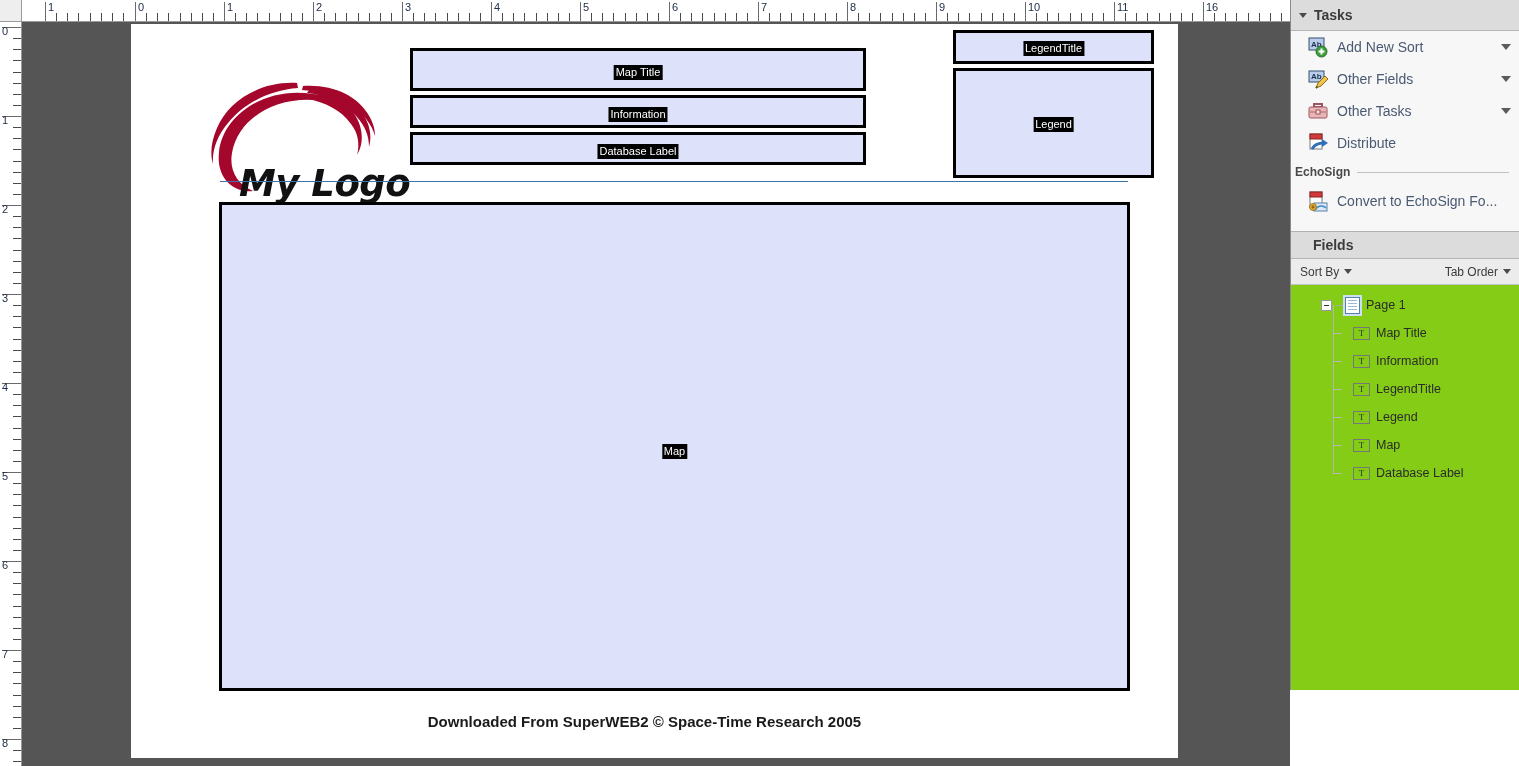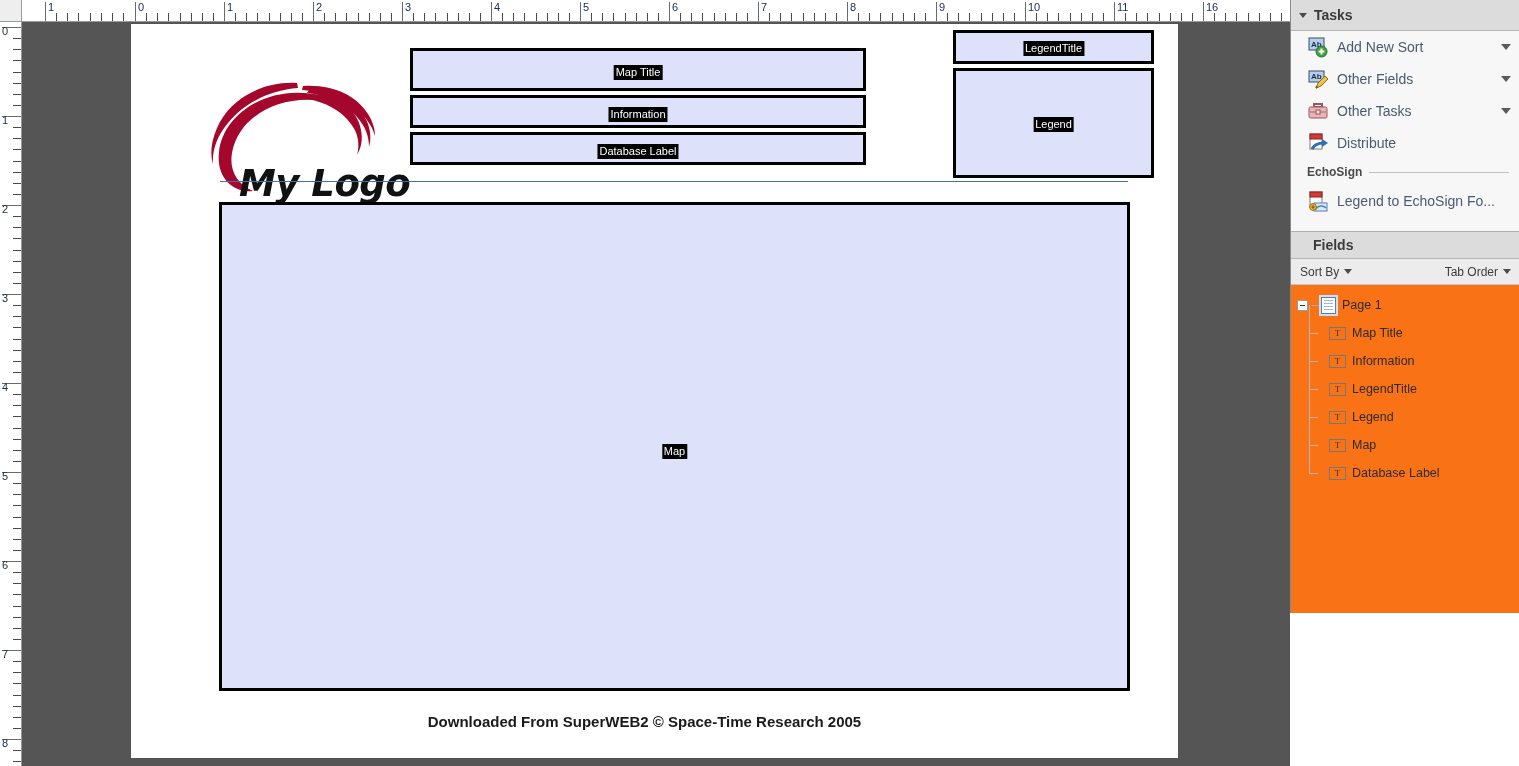--- a/index.html
+++ b/index.html
@@ -80,22 +80,22 @@
 
   .footer-text {
     position:absolute; left:0; top:689px; width:100%;
     text-align:center; padding-right:20px;
     font-size:15px; color:#1a1a1a; font-weight:bold;
     font-family:"Liberation Sans", sans-serif;
   }
 
   
   .rpanel {
-    position:absolute; left:1290px; top:0; width:229px; height:613px;
-    background:#f97316; border-left:1px solid #8a8a8a;
+    position:absolute; left:1290px; top:0; width:229px; height:690px;
+    background:#84cc16; border-left:1px solid #8a8a8a;
     font-family:"Liberation Sans", sans-serif;
   }
   .tasks-head {
     height:31px; background:#dcdcdc;
     border-bottom:1px solid #b6b6b6;
     display:flex; align-items:center; padding-left:8px;
   }
   .tri-down {
     width:0;height:0;border-left:4px solid transparent;border-right:4px solid transparent;
     border-top:5px solid #4a4a4a; margin-right:7px;
@@ -107,42 +107,42 @@
     display:flex; align-items:center; height:32px; padding:0 8px 0 16px;
     color:#4a5a72; font-size:14px;
   }
   .task-row .ticon { width:22px; height:22px; margin-right:8px; flex:0 0 22px; }
   .task-label { flex:1 1 auto; white-space:nowrap; overflow:hidden; text-overflow:ellipsis; }
   .task-caret {
     width:0;height:0;border-left:5px solid transparent;border-right:5px solid transparent;
     border-top:6px solid #5a5a5a; flex:0 0 10px; margin-left:6px;
   }
 
-  .section-sep { display:flex; align-items:center; height:26px; padding:0 10px 0 16px; }
+  .section-sep { display:flex; align-items:center; height:26px; padding:0 10px 0 4px; }
   .section-sep .slabel { font-size:12px; font-weight:bold; color:#4a4a4a; white-space:nowrap; }
   .section-sep .sline { flex:1 1 auto; height:1px; background:#c0c0c0; margin-left:7px; }
 
   .fields-head {
     height:28px; background:#dcdcdc;
     border-top:1px solid #b0b0b0; border-bottom:1px solid #b6b6b6;
     display:flex; align-items:center; padding-left:10px;
   }
   .fields-title { font-size:14px; font-weight:bold; color:#3b3b3b;margin-left:12px; }
   .sortbar {
     height:26px; background:#ececec; border-bottom:1px solid #c4c4c4;
     display:flex; align-items:center; justify-content:space-between;
     padding:0 8px 0 9px; font-size:12px; color:#3b3b3b;
   }
   .sortbtn { display:flex; align-items:center; gap:5px; }
   .sortbtn .tri {
     width:0;height:0;border-left:4px solid transparent;border-right:4px solid transparent;
     border-top:5px solid #4a4a4a;
   }
 
-  .tree { padding-top:6px; font-size:12.5px; color:#2b2b2b; }
+  .tree { padding-top:6px; font-size:12.5px; color:#2b2b2b;margin-left:24px; }
   .tree-row { display:flex; align-items:center; height:28px; }
   .tree-row.root { padding-left:6px; }
   .tree-row.child { padding-left:38px; position:relative; }
   .expander {
     width:11px;height:11px;border:1px solid #9a9a9a;background:#fdfdfd;
     position:relative; flex:0 0 11px; margin-right:4px;
   }
   .expander:before {
     content:""; position:absolute; left:2px; top:4px; width:5px; height:1px; background:#333;
   }
@@ -481,21 +481,21 @@
         </div>
         <div class="task-row">
           <span class="ticon"><svg width="22" height="22" viewBox="0 0 22 22">
               <rect x="3" y="2" width="12" height="15" fill="#fdfdfd" stroke="#7a7a7a"></rect>
               <rect x="3" y="2" width="12" height="5" fill="#d23a3a" stroke="#8c2222"></rect>
               <rect x="7" y="13" width="13" height="8" fill="#dbe8f5" stroke="#5a7fa8"></rect>
               <path d="M8 20c3-5 8-5 11-2" stroke="#3f8ac4" stroke-width="1.6" fill="none"></path>
               <circle cx="6" cy="17" r="3.4" fill="#f0b43c" stroke="#9c7318"></circle>
               <path d="M4.2 17h3.6M6 15.2v3.6" stroke="#7a5a10" stroke-width="1.2"></path>
             </svg></span>
-          <span class="task-label">Legend to EchoSign Fo...</span>
+          <span class="task-label">Convert to EchoSign Fo...</span>
         </div>
         <div style="height: 14px;"></div>
       </div>
 
     <div class="fields-head">
       <span class="fields-title">Fields</span>
     </div>
 
     <div class="sortbar">
       <span class="sortbtn">

